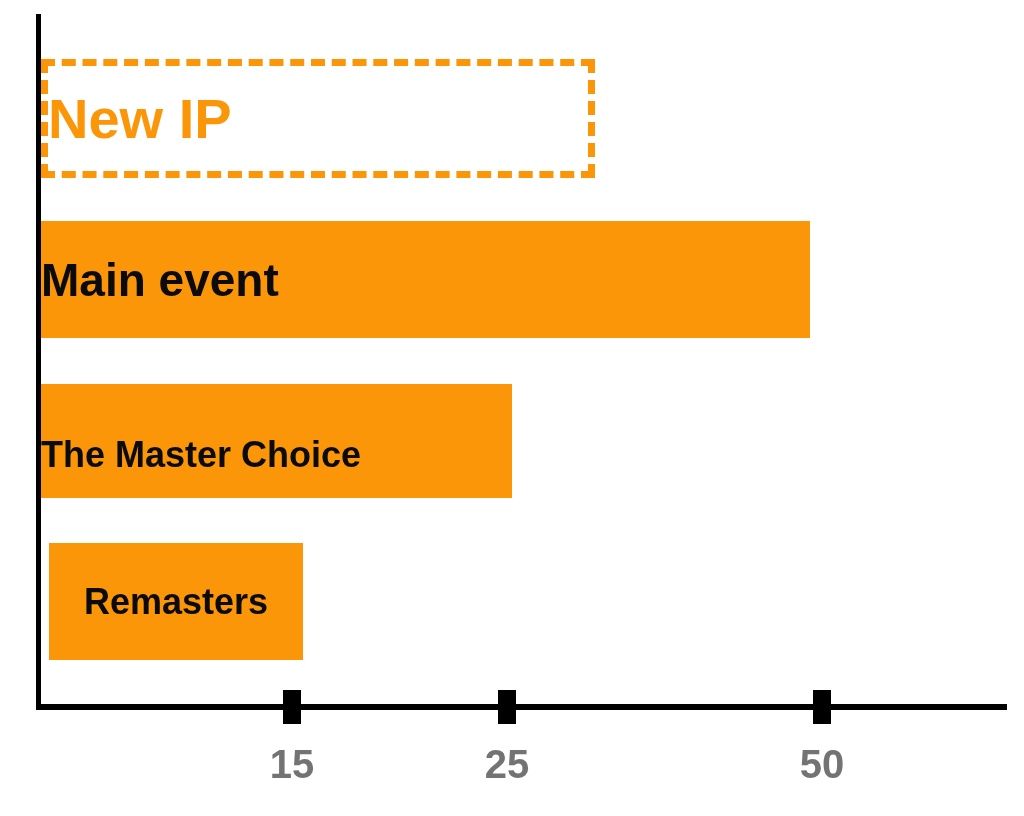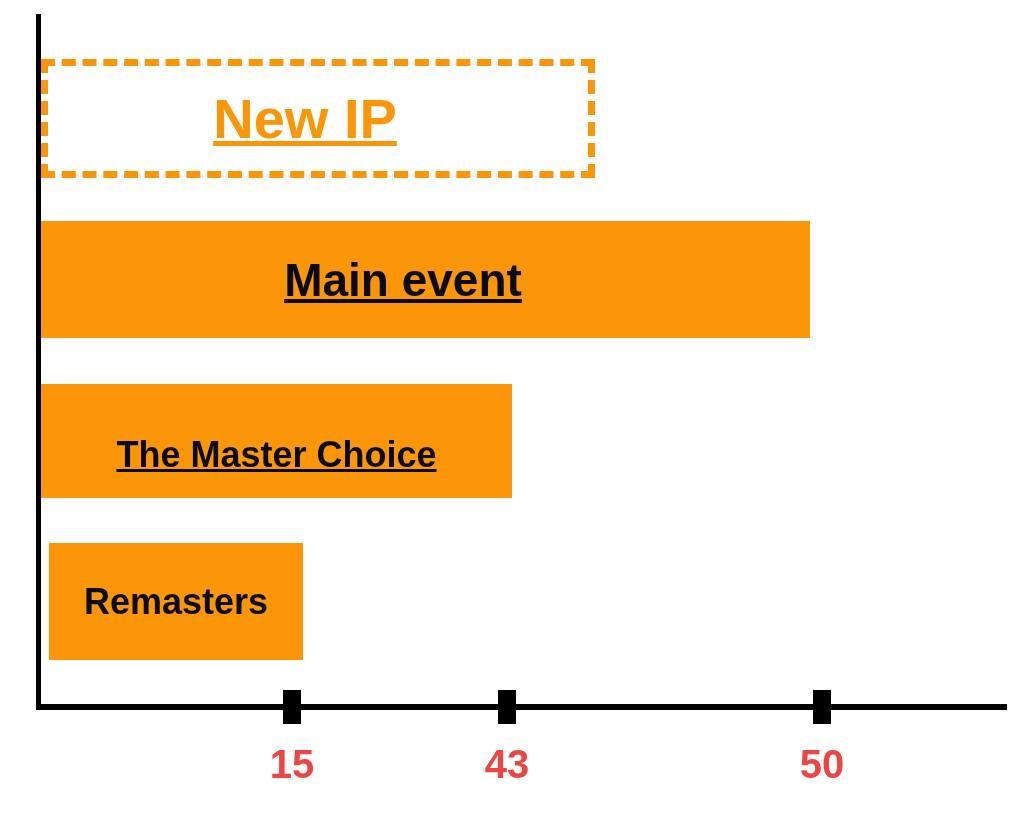--- a/index.html
+++ b/index.html
@@ -23,38 +23,38 @@
   }
   .bar.solid { background: #FA9608; }
   .bar.dashed { background: transparent; border: 7px dashed #FA9608; }
   .bar-label {
     width: 100%;
     font-weight: 700;
     color: #0B0B0B;
     white-space: nowrap;
     line-height: 1;
   }
-  .bar-label.align-right { text-align: center; text-decoration: underline; }
+  .bar-label.align-right { text-align: left; }
   .bar-label.align-center { text-align: center; }
   .bar-label.accent { color: #FA9608; }
   .tick-mark {
     position: absolute;
     top: 690px;
     width: 18px;
     height: 34px;
     background: #000000;
   }
   .tick-label {
     position: absolute;
     top: 744px;
     width: 80px;
     text-align: center;
     font-size: 40px;
     font-weight: 700;
-    color: #ef4444;
+    color: #737373;
     line-height: 1;
   }
 </style>
 </head>
 <body>
 
 <div id="stage">
   <div id="y-axis" class="axis"></div>
   <div id="x-axis" class="axis"></div>
   <div id="bars">
@@ -68,17 +68,17 @@
         <span class="bar-label align-right" style="font-size: 36px;  margin-top: 28px;">The Master Choice</span>
       </div>
       <div class="bar solid" style="top: 543px; height: 117px; width: 254px; margin-left: 8px;">
         <span class="bar-label align-center" style="font-size: 36px;">Remasters</span>
       </div>
     </div>
   <div id="ticks">
       <div class="tick-mark" style="left: 283px;"></div>
       <div class="tick-label" style="left: 252px;">15</div>
       <div class="tick-mark" style="left: 498px;"></div>
-      <div class="tick-label" style="left: 467px;">43</div>
+      <div class="tick-label" style="left: 467px;">25</div>
       <div class="tick-mark" style="left: 813px;"></div>
       <div class="tick-label" style="left: 782px;">50</div>
     </div>
 </div>
 
 </body></html>

